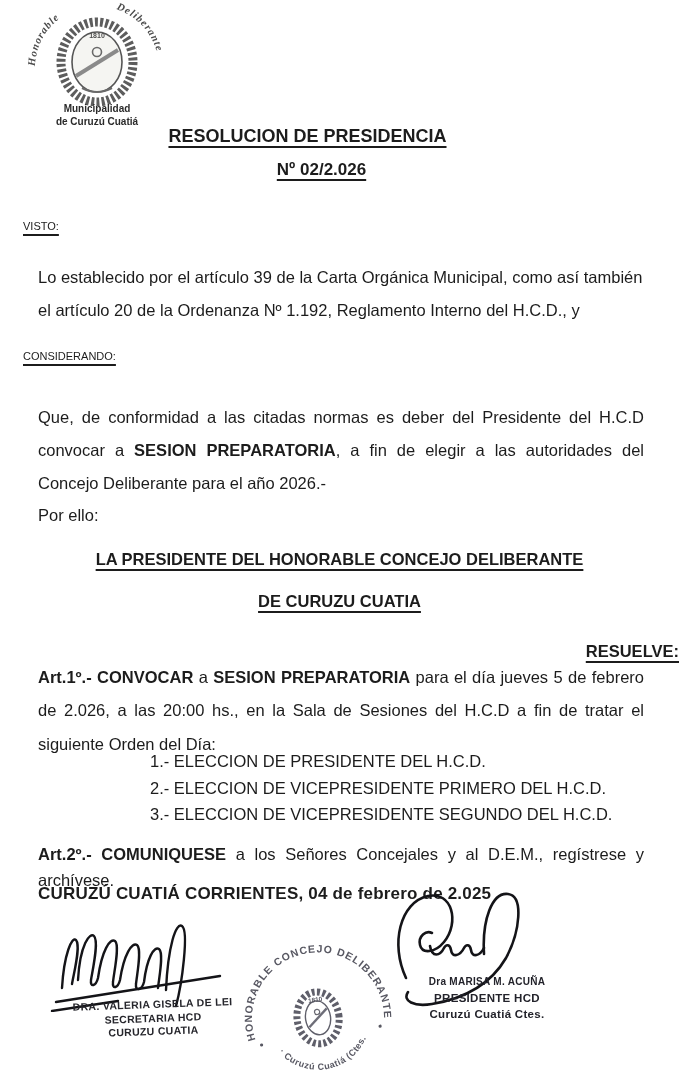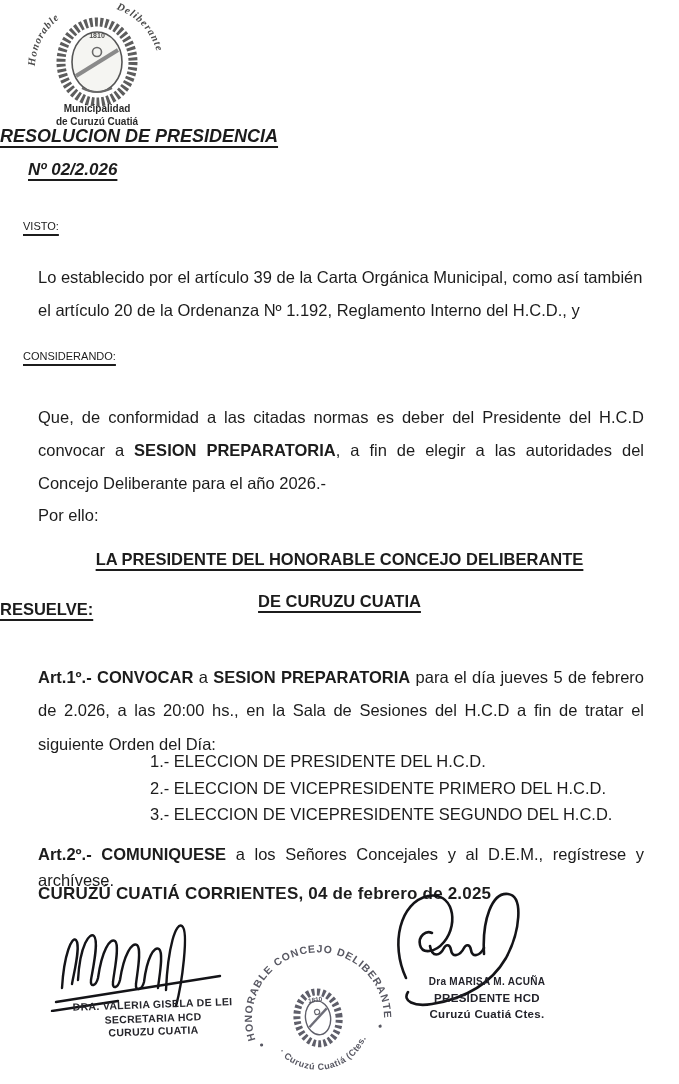--- a/index.html
+++ b/index.html
@@ -9,21 +9,21 @@
     font-family:"Liberation Sans", sans-serif;
   }
   .abs{position:absolute;}
   .u{text-decoration:underline;text-decoration-thickness:1.6px;text-underline-offset:4px;}
   
   .logo-block{left:16px;top:2px;width:162px;text-align:center;}
   .logo-caption{font-size:10px;font-weight:bold;line-height:13px;color:#2a2a2a;margin-top:-4px;}
   .quote-block{left:134px;top:24px;width:402px;font-weight:bold;font-size:13.5px;color:#23232b;line-height:17px;}
   .quote-law{text-align:right;padding-right:16px;margin-top:4px;}
   
-  .title-block{left:0;top:126px;width:615px;text-align:left;font-style:italic;}
+  .title-block{left:0;top:126px;width:615px;text-align:center;}
   .title-line1{font-size:18px;font-weight:bold;}
   .title-line2{font-size:17px;font-weight:bold;margin-top:13px;padding-left:28px;}
   
   .h-left{left:23px;font-size:11px;font-weight:normal;}
   .para{left:38px;width:606px;font-size:16.5px;line-height:33px;}
   .just{text-align:justify;}
   .agenda{left:150px;top:748px;font-size:16.5px;line-height:26.5px;}
   .art2{top:824px;line-height:26px;}
   .dateline{left:38px;top:884px;font-size:17px;font-weight:bold;letter-spacing:.2px;}
   
@@ -76,21 +76,21 @@
   <div class="abs h-left u" style="top:220px;">VISTO:</div>
   <p class="abs para" style="top:244px;">Lo establecido por el artículo 39 de la Carta Orgánica Municipal, como así también el artículo 20 de la Ordenanza Nº 1.192, Reglamento Interno del H.C.D., y</p>
 
   <div class="abs h-left u" style="top:350px;">CONSIDERANDO:</div>
   <p class="abs para just" style="top:384px;"><span>Que, de conformidad a las citadas normas es deber del Presidente del H.C.D convocar a </span><b>SESION PREPARATORIA</b><span>, a fin de elegir a las autoridades del Concejo Deliberante para el año 2026.-</span></p>
 
   <div class="abs" style="left:38px;top:506px;font-size:16.5px;">Por ello:</div>
 
   <div class="abs u" style="left:0;top:592px;width:679px;text-align:center;font-size:16.5px;font-weight:bold;">DE CURUZU CUATIA</div>
   <div class="abs u" style="left:0;top:550px;width:679px;text-align:center;font-size:16.5px;font-weight:bold;">LA PRESIDENTE DEL HONORABLE CONCEJO DELIBERANTE</div>
-  <div class="abs u" style="left:0;top:600px;width:679px;text-align:left;font-size:16.5px;font-weight:bold;">RESUELVE:</div>
+  <div class="abs u" style="left:0;top:642px;width:679px;text-align:right;font-size:16.5px;font-weight:bold;">RESUELVE:</div>
 
   <p class="abs para just" style="top:644px;line-height:33.5px;"><b>Art.1º.- </b><b>CONVOCAR</b><span> a </span><b>SESION PREPARATORIA</b><span> para el día jueves 5 de febrero de 2.026, a las 20:00 hs., en la Sala de Sesiones del H.C.D a fin de tratar el siguiente Orden del Día:</span></p>
 
   <div class="abs agenda">
     <div>1.- ELECCION DE PRESIDENTE DEL H.C.D.</div>
     <div>2.- ELECCION DE VICEPRESIDENTE PRIMERO DEL H.C.D.</div>
     <div>3.- ELECCION DE VICEPRESIDENTE SEGUNDO DEL H.C.D.</div>
   </div>
 
   <p class="abs para just art2"><b>Art.2º.- COMUNIQUESE</b><span> a los Señores Concejales y al D.E.M., regístrese y archívese.</span></p>

